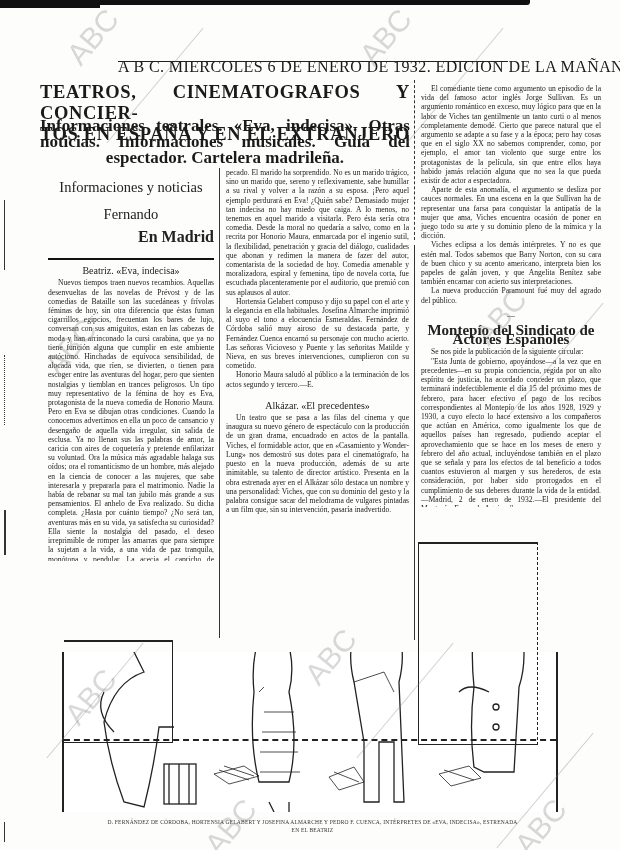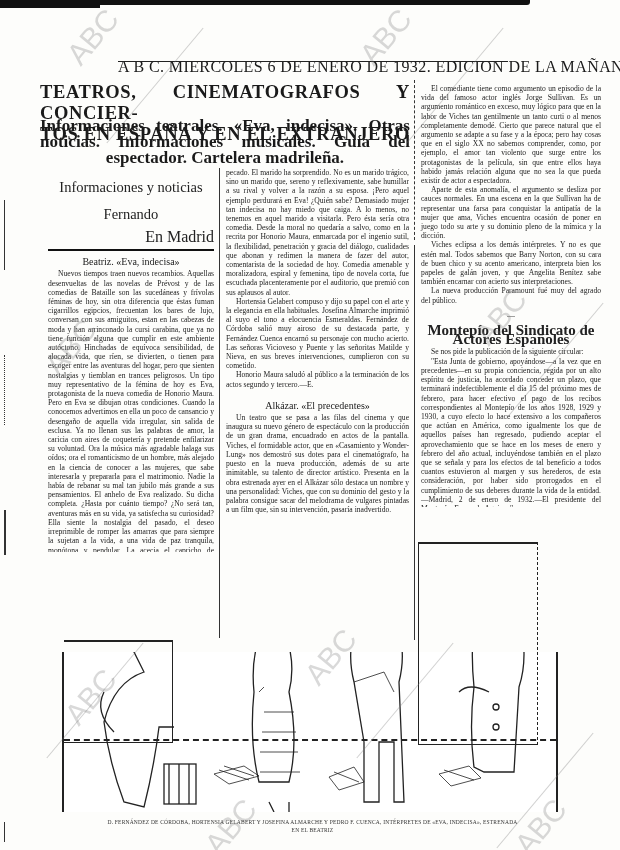--- a/index.html
+++ b/index.html
@@ -22,21 +22,21 @@
   }
   .headline div { text-align: justify; text-align-last: justify; }
   .subhead {
     position: absolute; left: 40px; top: 118px; width: 370px;
     font-size: 17px; font-weight: bold; line-height: 16px; text-align: justify; text-align-last: center;
   }
   .col-rule { position: absolute; border-left: 1px solid #333; }
   .col { position: absolute; font-size: 7.6px; line-height: 9.2px; text-align: justify; color: #222; }
   .col p { margin: 0; text-indent: 10px; }
   .sec-title { text-align: center; font-size: 14.5px; line-height: 19px; margin: 8px; }
-  .madrid { text-align: right; font-size: 16px; margin: 2px 0 3px; border-bottom: 2px solid #111; padding-bottom: 8px; }
+  .madrid { text-align: right; font-size: 16px; margin: 2px 0 3px; border-bottom: 2px solid #111; padding-bottom: 17px; font-weight: bold; }
   .art-title { text-align: center; font-size: 10px; font-weight: normal; margin: 6px 0 3px; }
   .art-title.bold { font-weight: bold; font-size: 15px; }
   .sep { text-align: center; margin: 6px 0; font-size: 8px; }
   .illus {
     position: absolute; left: 62px; top: 652px; width: 492px; height: 160px;
     border-left: 2px solid #222; border-right: 2px solid #222; background: #fff;
   }
   .illus-frame { position: absolute; border: 1.5px solid #222; }
   .floor { position: absolute; left: 0; right: 0; top: 87px; border-top: 2px dashed #222; }
   .caption {

